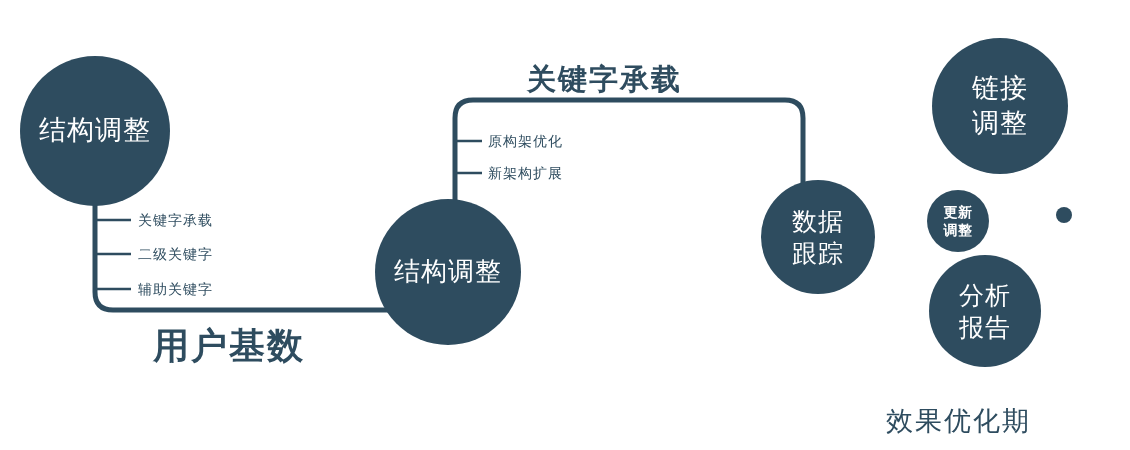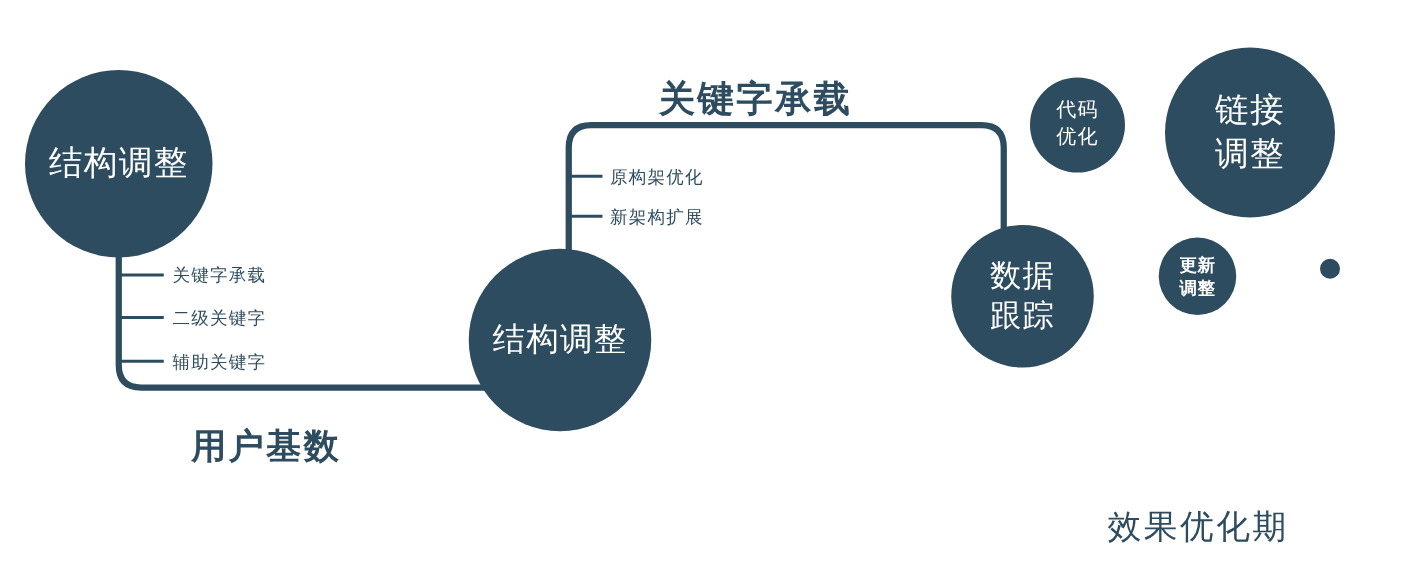--- a/index.html
+++ b/index.html
@@ -47,39 +47,39 @@
 
   <div class="node" style="left:375px; top:199px; width:146px; height:146px; font-size:26px;justify-content:center;">
     <span>结构调整</span>
   </div>
 
   <div class="node" style="left:761px; top:180px; width:114px; height:114px; font-size:25px;">
     <span>数据</span>
     <span>跟踪</span>
   </div>
 
-  <div class="node" style="left:824px; top:62px; width:76px; height:76px; font-size:16px;">
-    <span>代码</span>
-    <span>优化</span>
-  </div>
 
   <div class="node" style="left:932px; top:38px; width:136px; height:136px; font-size:27px;">
     <span>链接</span>
     <span>调整</span>
   </div>
 
   <div class="node" style="left:927px; top:190px; width:62px; height:62px; font-size:14px; font-weight:bold; letter-spacing:0.5px;">
     <span>更新</span>
     <span>调整</span>
   </div>
 
   <div class="node" style="left:1056px; top:207px; width:16px; height:16px;"></div>
 
+  <div class="node" style="left:929px; top:255px; width:112px; height:112px; font-size:25px;">
+    <span>分析</span>
+    <span>报告</span>
+  </div>
 
-  <div class="big-label" style="left:153px; top:338px; font-size:28px;">用户基数</div>
+  <div class="big-label" style="left:153px; top:322px; font-size:36px;">用户基数</div>
 
   <div class="big-label" style="left:527px; top:60px; font-size:29px;">关键字承载</div>
 
   <div class="tick-label" style="left:138px; top:212px;">关键字承载</div>
   <div class="tick-label" style="left:138px; top:246px;">二级关键字</div>
   <div class="tick-label" style="left:138px; top:281px;text-align:right;">辅助关键字</div>
 
   <div class="tick-label" style="left:488px; top:133px;">原构架优化</div>
   <div class="tick-label" style="left:488px; top:165px;">新架构扩展</div>
 

